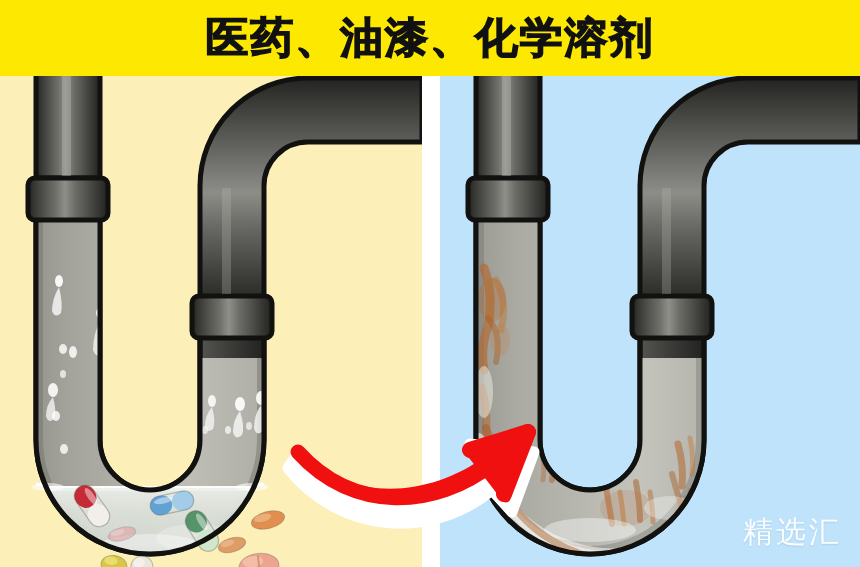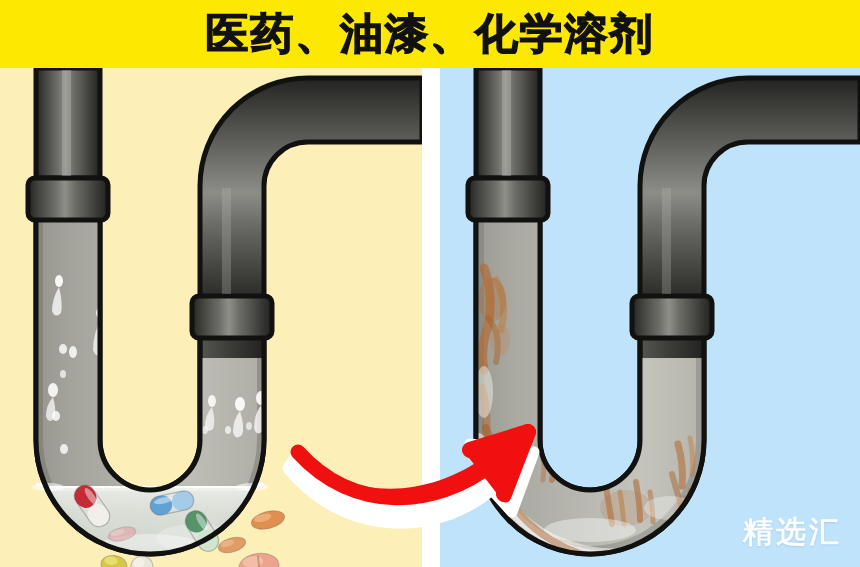--- a/index.html
+++ b/index.html
@@ -7,21 +7,21 @@
 
   #stage{
     position:relative;
     width:860px;height:567px;
     overflow:hidden;
     background:#ffffff;
   }
 
   
   #title-banner{
-    position:absolute;left:0;top:0;width:860px;height:68px;
+    position:absolute;left:0;top:0;width:860px;height:76px;
     background:#fce800;
     display:flex;align-items:center;justify-content:center;
     z-index:40;
   }
   #title-text{
     font-family:"DejaVu Sans","Liberation Sans",sans-serif;
     font-weight:bold;
     font-size:42px;
     letter-spacing:2px;
     color:#111111;
@@ -42,21 +42,21 @@
     background:#ffffff;z-index:30;
   }
 
   
   .trap-svg{position:absolute;left:0;top:0;}
 
   
   #watermark{
     position:absolute;right:18px;bottom:14px;
     font-family:"DejaVu Sans","Liberation Sans",sans-serif;
-    font-size:30px;font-weight:700;color:#ffffff;
+    font-size:30px;font-weight:400;color:#ffffff;
     letter-spacing:3px;
     opacity:.96;
     z-index:35;
     text-shadow:0 1px 2px rgba(120,160,200,.35);
   }
 
   
   #arrow-layer{
     position:absolute;left:0;top:0;width:860px;height:567px;
     pointer-events:none;z-index:32;

